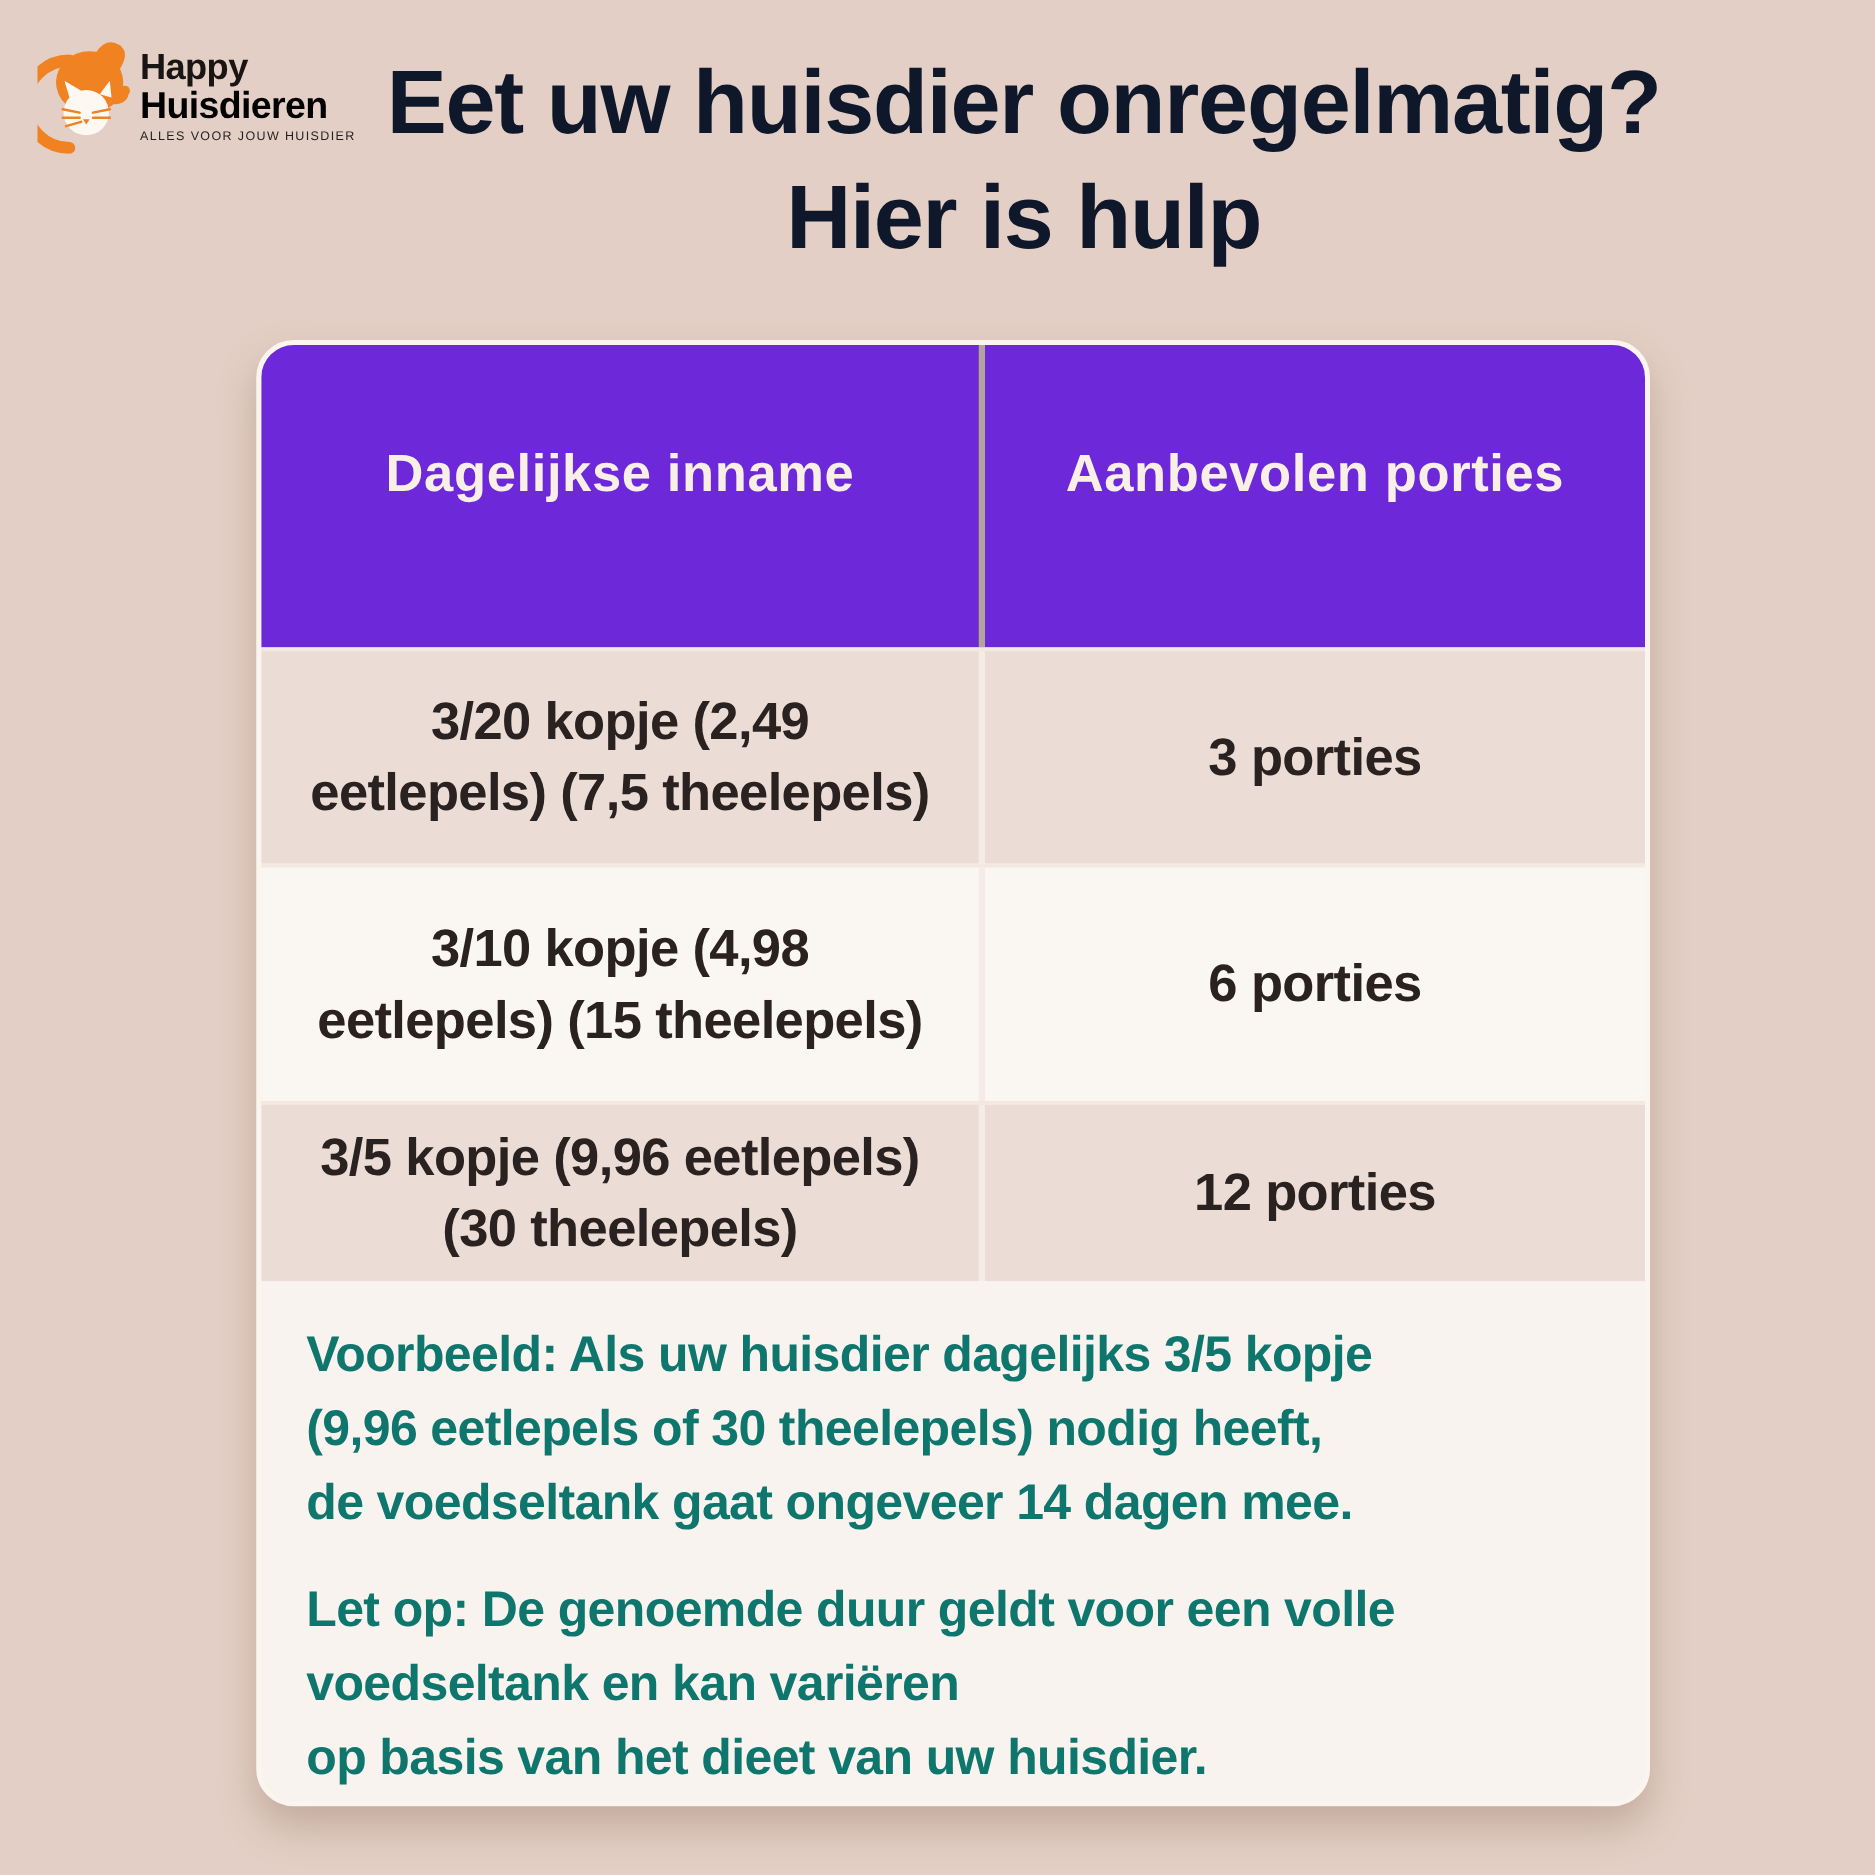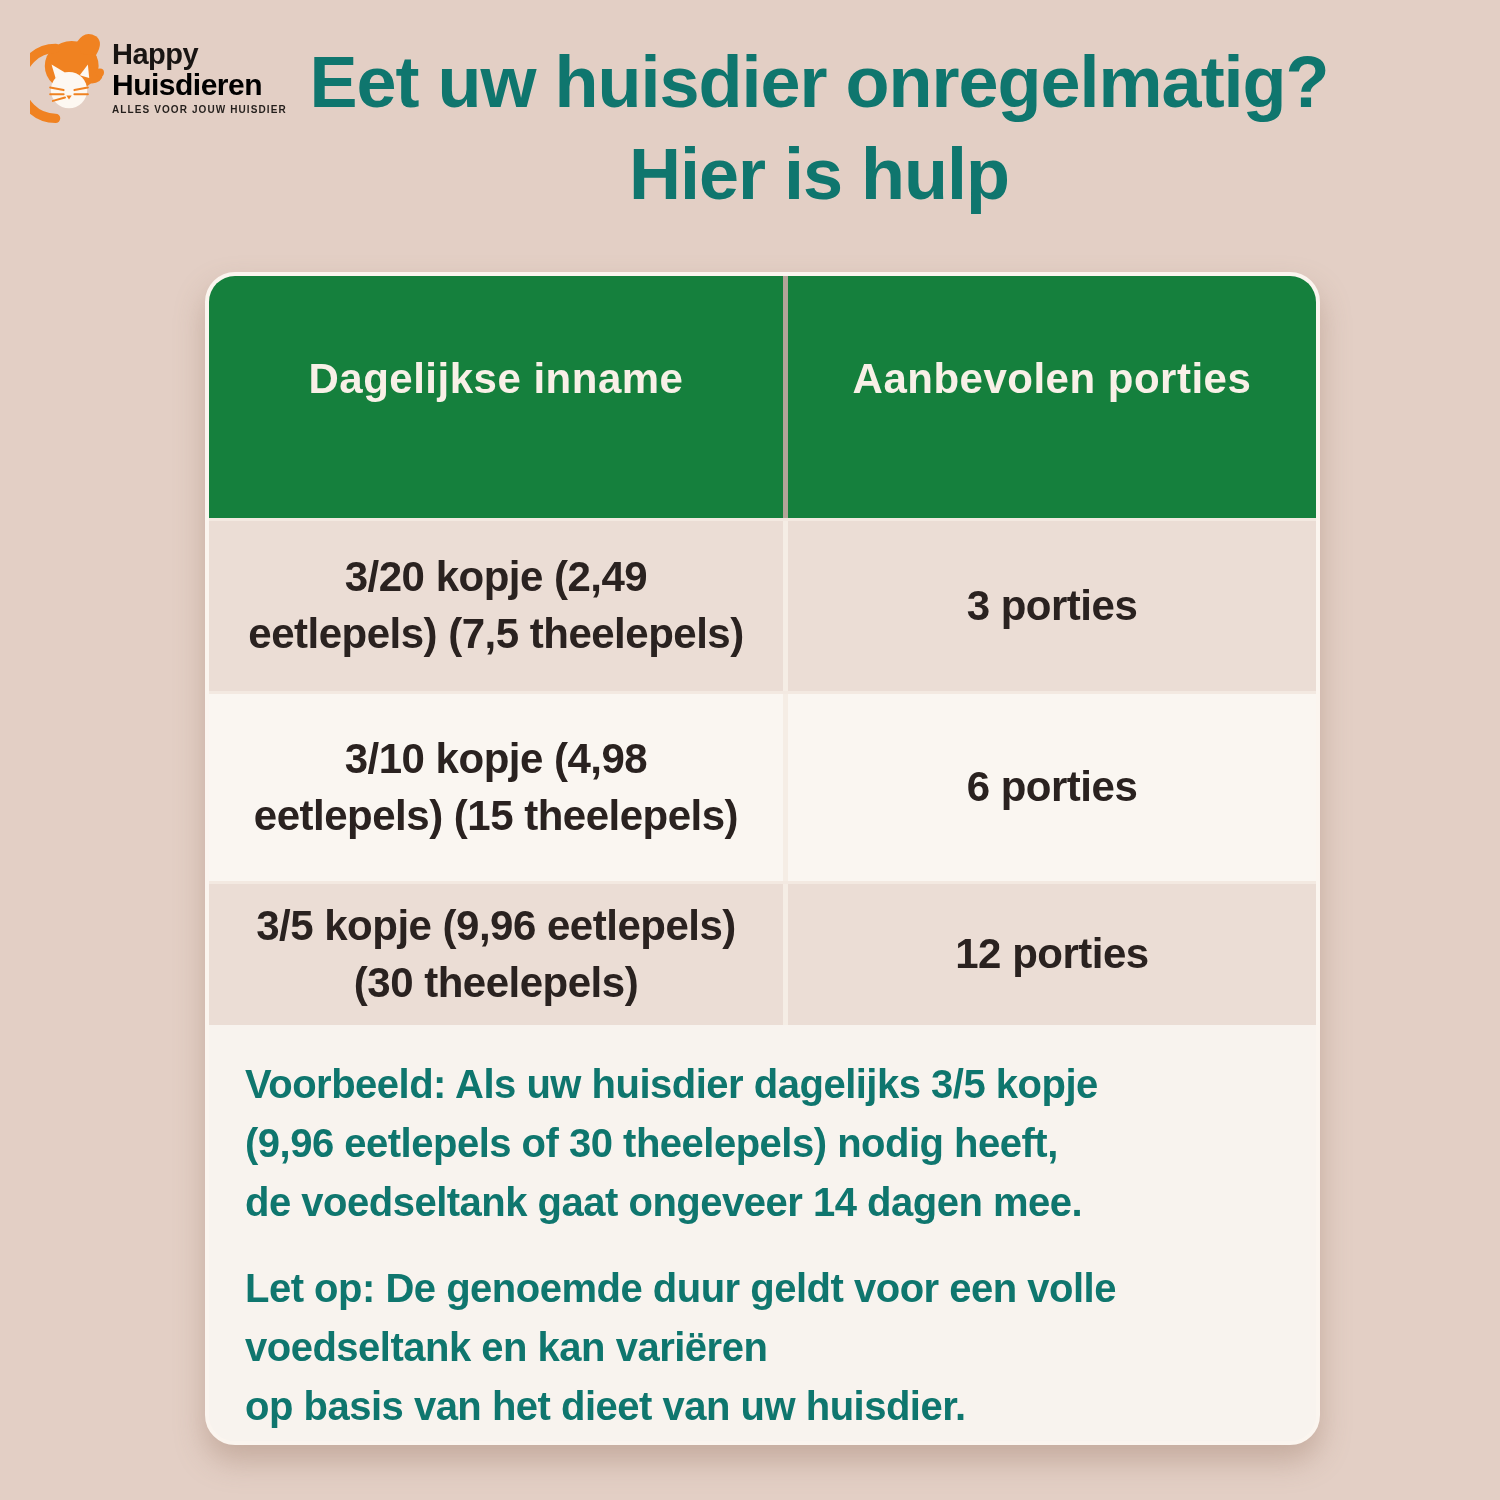--- a/index.html
+++ b/index.html
@@ -16,31 +16,31 @@
   .logo {
     position: absolute;
     left: 30px; top: 30px;
     display: flex;
     align-items: flex-start;
   }
   .logo-mark { width: 74px; height: 96px; flex: 0 0 auto; }
   .logo-text { margin-left: 8px; margin-top: 10px; line-height: 1.02; }
   .brand-1 { font-size: 29px; font-weight: 700; color: #191513; letter-spacing: -0.5px; }
   .brand-2 { font-size: 30px; font-weight: 700; color: #000000; letter-spacing: -0.5px; }
-  .brand-tagline { font-size: 10px; font-weight: 700; color: #241f1c; letter-spacing: 1.1px; margin-top: 5px; }
+  .brand-tagline { font-size: 10px; font-weight: 400; color: #241f1c; letter-spacing: 1.1px; margin-top: 5px; }
 
   
   .title {
     position: absolute;
     left: 170px; right: 32px; top: 36px;
     text-align: center;
     font-size: 72px;
     font-weight: 700;
     line-height: 1.28;
-    color: #0f766e;
+    color: #0f172a;
     letter-spacing: -1px;
   }
 
   
   .card {
     position: absolute;
     left: 205px; top: 272px;
     width: 1115px; height: 1173px;
     background: #f8f3ee;
     border: 4px solid #fbf5ef;
@@ -50,21 +50,21 @@
     flex-direction: column;
     overflow: hidden;
   }
   .t-row { display: flex; width: 100%; }
   .t-cell { display: flex; align-items: center; justify-content: center; text-align: center; }
   .col-intake { width: 52.3%; border-right: 5px solid #f5ede5; }
   .col-portions { width: 47.7%; }
 
   .t-head { height: 242px; flex: 0 0 auto; }
   .t-head .t-cell {
-    background: #15803d;
+    background: #6d28d9;
     color: #f8f0e7;
     font-size: 42px;
     font-weight: 700;
     padding-bottom: 36px;
     letter-spacing: 0.5px;
   }
   .t-head .col-intake { border-right-color: #b2a498; }
 
   .row-alt  { background: #ebddd5; }
   .row-lite { background: #faf6f1; }

